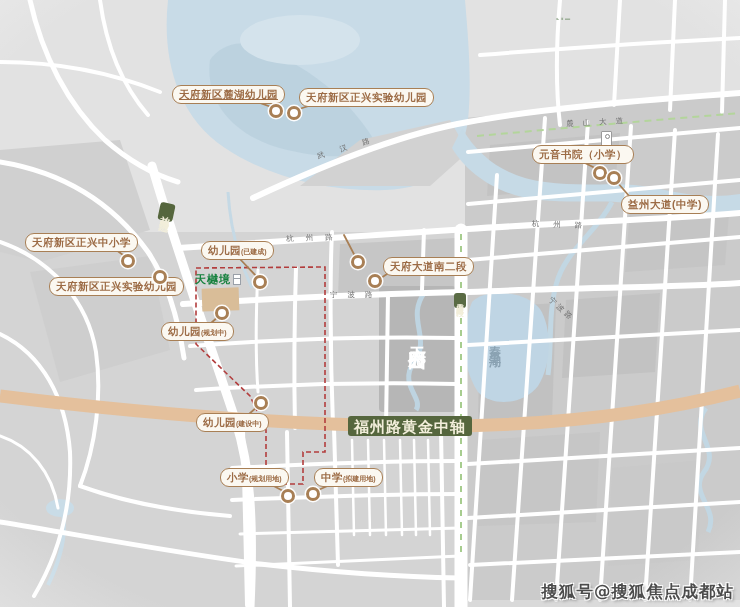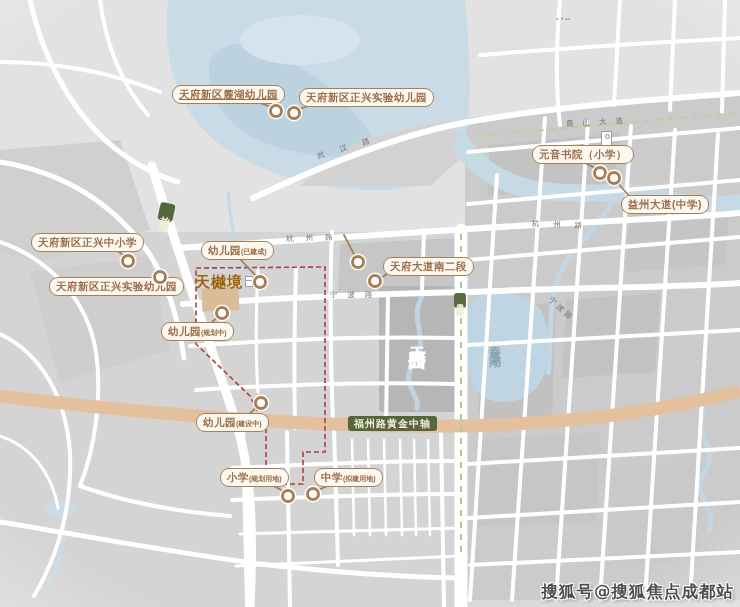--- a/index.html
+++ b/index.html
@@ -17,37 +17,37 @@
         padding:3px 6px;white-space:nowrap;letter-spacing:.5px;}
   .pill .sub{font-size:7px;letter-spacing:0;}
   .marker{position:absolute;width:8px;height:8px;border:3px solid #a87f55;background:#fff;
           border-radius:50%;transform:translate(-50%,-50%);
           box-shadow:0 0 0 1.5px rgba(255,255,255,.95);}
   
   .badge-v{position:absolute;writing-mode:vertical-rl;background:#55663d;color:#f2eeda;
            font-size:10px;font-weight:bold;padding:5px 2.5px;border-radius:3px;
            letter-spacing:2px;line-height:1;}
   .badge-v.small{font-size:7.5px;letter-spacing:1px;padding:4px 2px;background:#5a6b44;}
-  .badge-h{position:absolute;background:#55663d;color:#f2eeda;font-size:10px;font-weight:bold;
+  .badge-h{position:absolute;background:#55663d;color:#f2eeda;font-size:15px;font-weight:bold;
            padding:2.5px 6px;border-radius:3px;letter-spacing:1px;line-height:1;}
   
   .roadname{position:absolute;color:#6e6e6e;font-size:7.5px;white-space:nowrap;
             transform-origin:left top;}
   
   .district{position:absolute;writing-mode:vertical-rl;color:#8fa689;font-size:16px;
             font-weight:bold;letter-spacing:4px;opacity:.8;
             -webkit-mask-image:linear-gradient(to bottom,transparent,#000 45%);
             mask-image:linear-gradient(to bottom,transparent,#000 45%);}
   .park-name{position:absolute;writing-mode:vertical-rl;color:#fff;font-size:18px;
              font-weight:600;letter-spacing:2px;}
   .lake-name{position:absolute;writing-mode:vertical-rl;color:#8aa2b2;font-size:12px;
              font-weight:bold;letter-spacing:4px;}
   
-  .project{position:absolute;display:flex;align-items:center;color:#a16207;
-           font-size:15px;font-weight:bold;letter-spacing:1px;line-height:1;}
+  .project{position:absolute;display:flex;align-items:center;color:#15803d;
+           font-size:11px;font-weight:bold;letter-spacing:1px;line-height:1;}
   .project-logo{width:8px;height:11px;border:1px solid #9aa0a8;margin-left:2px;
                 box-sizing:border-box;background:linear-gradient(#9aa0a8 1px,transparent 1px) 0 3px/100% 3px no-repeat padding-box,#fff;}
   .landmark{position:absolute;width:9px;height:13px;background:#fff;border:1px solid #9b9b9b;
             border-radius:1px;}
   .landmark::after{content:"";position:absolute;left:2.5px;top:2px;width:3px;height:3px;
             border:1px solid #8a8a8a;border-radius:50%;}
   .watermark{position:absolute;right:6px;bottom:4px;font-size:16.5px;font-weight:bold;
              color:#4c4c4c;letter-spacing:1px;font-family:"DejaVu Sans",sans-serif;
              text-shadow:-1px -1px 0 #fff,1px -1px 0 #fff,-1px 1px 0 #fff,1px 1px 0 #fff,
                          2px 2px 3px rgba(0,0,0,.35);text-align:center;}
@@ -194,21 +194,21 @@
 
     <div class="project" style="left:195px;top:274px;">
       <span>天樾境</span>
       <span class="project-logo"></span>
     </div>
 
     <div class="landmark" style="left:601px;top:131px;"></div>
 
     <div class="pill" style="left:172px;top:85px;text-decoration:underline;"><span>天府新区麓湖幼儿园</span><span class="sub"></span></div>
     <div class="pill" style="left:299px;top:88px;"><span>天府新区正兴实验幼儿园</span><span class="sub"></span></div>
-    <div class="pill" style="left:31px;top:233px;text-align:center;"><span>天府新区正兴中小学</span><span class="sub"></span></div>
+    <div class="pill" style="left:25px;top:233px;text-align:center;"><span>天府新区正兴中小学</span><span class="sub"></span></div>
     <div class="pill" style="left:49px;top:277px;"><span>天府新区正兴实验幼儿园</span><span class="sub"></span></div>
     <div class="pill" style="left:201px;top:241px;"><span>幼儿园</span><span class="sub">(已建成)</span></div>
     <div class="pill" style="left:383px;top:257px;"><span>天府大道南二段</span><span class="sub"></span></div>
     <div class="pill" style="left:161px;top:322px;"><span>幼儿园</span><span class="sub">(规划中)</span></div>
     <div class="pill" style="left:196px;top:413px;"><span>幼儿园</span><span class="sub">(建设中)</span></div>
     <div class="pill" style="left:220px;top:468px;"><span>小学</span><span class="sub">(规划用地)</span></div>
     <div class="pill" style="left:314px;top:468px;"><span>中学</span><span class="sub">(拟建用地)</span></div>
     <div class="pill" style="left:520px;top:145px;margin-left:12px;"><span>元音书院（小学）</span><span class="sub"></span></div>
     <div class="pill" style="left:621px;top:195px;"><span>益州大道(中学)</span><span class="sub"></span></div>
 

